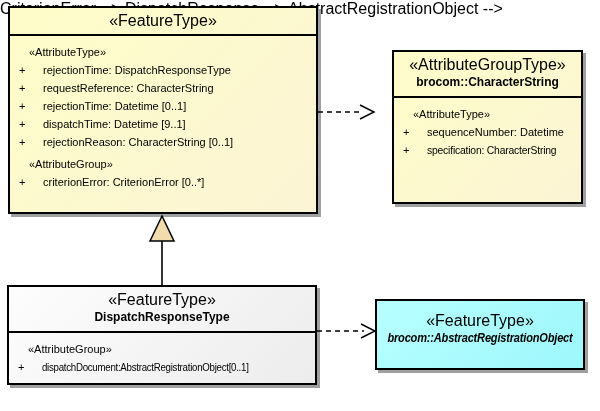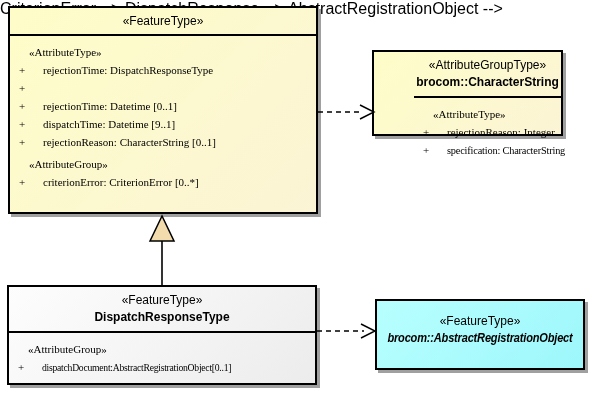--- a/index.html
+++ b/index.html
@@ -12,37 +12,37 @@
     position: absolute;
     border: 2px solid #000;
     box-shadow: 3px 3px 0 0 var(--shadow, #a0a0a0);
     font-size: 11px;
   }
   .fill-yellow { background: linear-gradient(135deg, var(--yellow1, #fefdc8) 0%, var(--yellow2, #fbf4d5) 100%); }
   .fill-gray   { background: linear-gradient(135deg, var(--gray1, #fdfdfd) 0%, var(--gray2, #ececec) 100%); }
   .fill-cyan   { background: linear-gradient(135deg, var(--cyan1, #b8ffff) 0%, var(--cyan2, #9df7fb) 100%); }
 
   .hdr { text-align: center; border-bottom: 2px solid #000; padding-top: 6px; padding-bottom: 6px; }
-  .stereo { font-size: 12px; line-height: 14px; }
+  .stereo { font-size: 16px; line-height: 14px; }
   .cname  { font-size: 12px; font-weight: bold; line-height: 16px; margin-top: 2px; }
 
-  .body { padding: 7px 4px 0 7px; font-family: Liberation Serif, serif; }
+  .body { padding: 7px 4px 0 7px; }
   .sect { padding-left: 12px; line-height: 18px; white-space: nowrap; }
   .sect.gap { margin-top: 4px; }
   .attr { display: flex; line-height: 18px; }
   .vis  { width: 26px; padding-left: 2px; flex: none; }
   .atxt { white-space: nowrap; }
 
   .condense-sm { transform: scaleX(0.94); transform-origin: left center; display: inline-block; letter-spacing: -0.2px; }
   .condense-lg { transform: scaleX(0.88); transform-origin: left center; display: inline-block; letter-spacing: -0.3px; }
   .condense-c  { transform: scaleX(0.92); transform-origin: center; letter-spacing: -0.2px; }
 
   
   #box-dispatch-response        { left: 8px;   top: 6px;   width: 310px; height: 208px; }
-  #box-criterion-error          { left: 372px; top: 50px;  width: 191px; height: 86px; padding-left: 40px; }
+  #box-criterion-error          { left: 392px; top: 50px;  width: 191px; height: 154px; }
   #box-dispatch-data-response   { left: 7px;   top: 285px; width: 310px; height: 100px; }
   #box-abstract-reg-object      { left: 375px; top: 299px; width: 210px; height: 71px;
                                   display: flex; flex-direction: column; justify-content: center;
                                   text-align: center; padding-bottom: 10px; }
   #box-abstract-reg-object .cname { font-style: italic; }
 
   .connector { position: absolute; }
   #gen-connector  { left: 144px; top: 214px; }
   #dep-connector-1 { left: 316px; top: 100px; }
   #dep-connector-2 { left: 315px; top: 319px; }
@@ -58,20 +58,21 @@
       <div class="stereo">«FeatureType»</div>
     </div>
     <div class="body">
       <div class="sect">«AttributeType»</div>
       <div class="attr">
         <span class="vis">+</span>
         <span class="atxt">rejectionTime: DispatchResponseType</span>
       </div>
       <div class="attr">
         <span class="vis">+</span>
+        <span class="atxt">requestReference: CharacterString</span>
       </div>
       <div class="attr">
         <span class="vis">+</span>
         <span class="atxt">rejectionTime: Datetime [0..1]</span>
       </div>
       <div class="attr">
         <span class="vis">+</span>
         <span class="atxt">dispatchTime: Datetime [9..1]</span>
       </div>
       <div class="attr">
@@ -89,21 +90,21 @@
   
   <div class="uml-class fill-yellow" id="box-criterion-error">
     <div class="hdr">
       <div class="stereo">«AttributeGroupType»</div>
       <div class="cname">brocom::CharacterString</div>
     </div>
     <div class="body">
       <div class="sect">«AttributeType»</div>
       <div class="attr">
         <span class="vis">+</span>
-        <span class="atxt">rejectionReason: Integer</span>
+        <span class="atxt">sequenceNumber: Datetime</span>
       </div>
       <div class="attr">
         <span class="vis">+</span>
         <span class="atxt condense-sm">specification: CharacterString</span>
       </div>
     </div>
   </div>
 
   
   <div class="uml-class fill-gray" id="box-dispatch-data-response">

